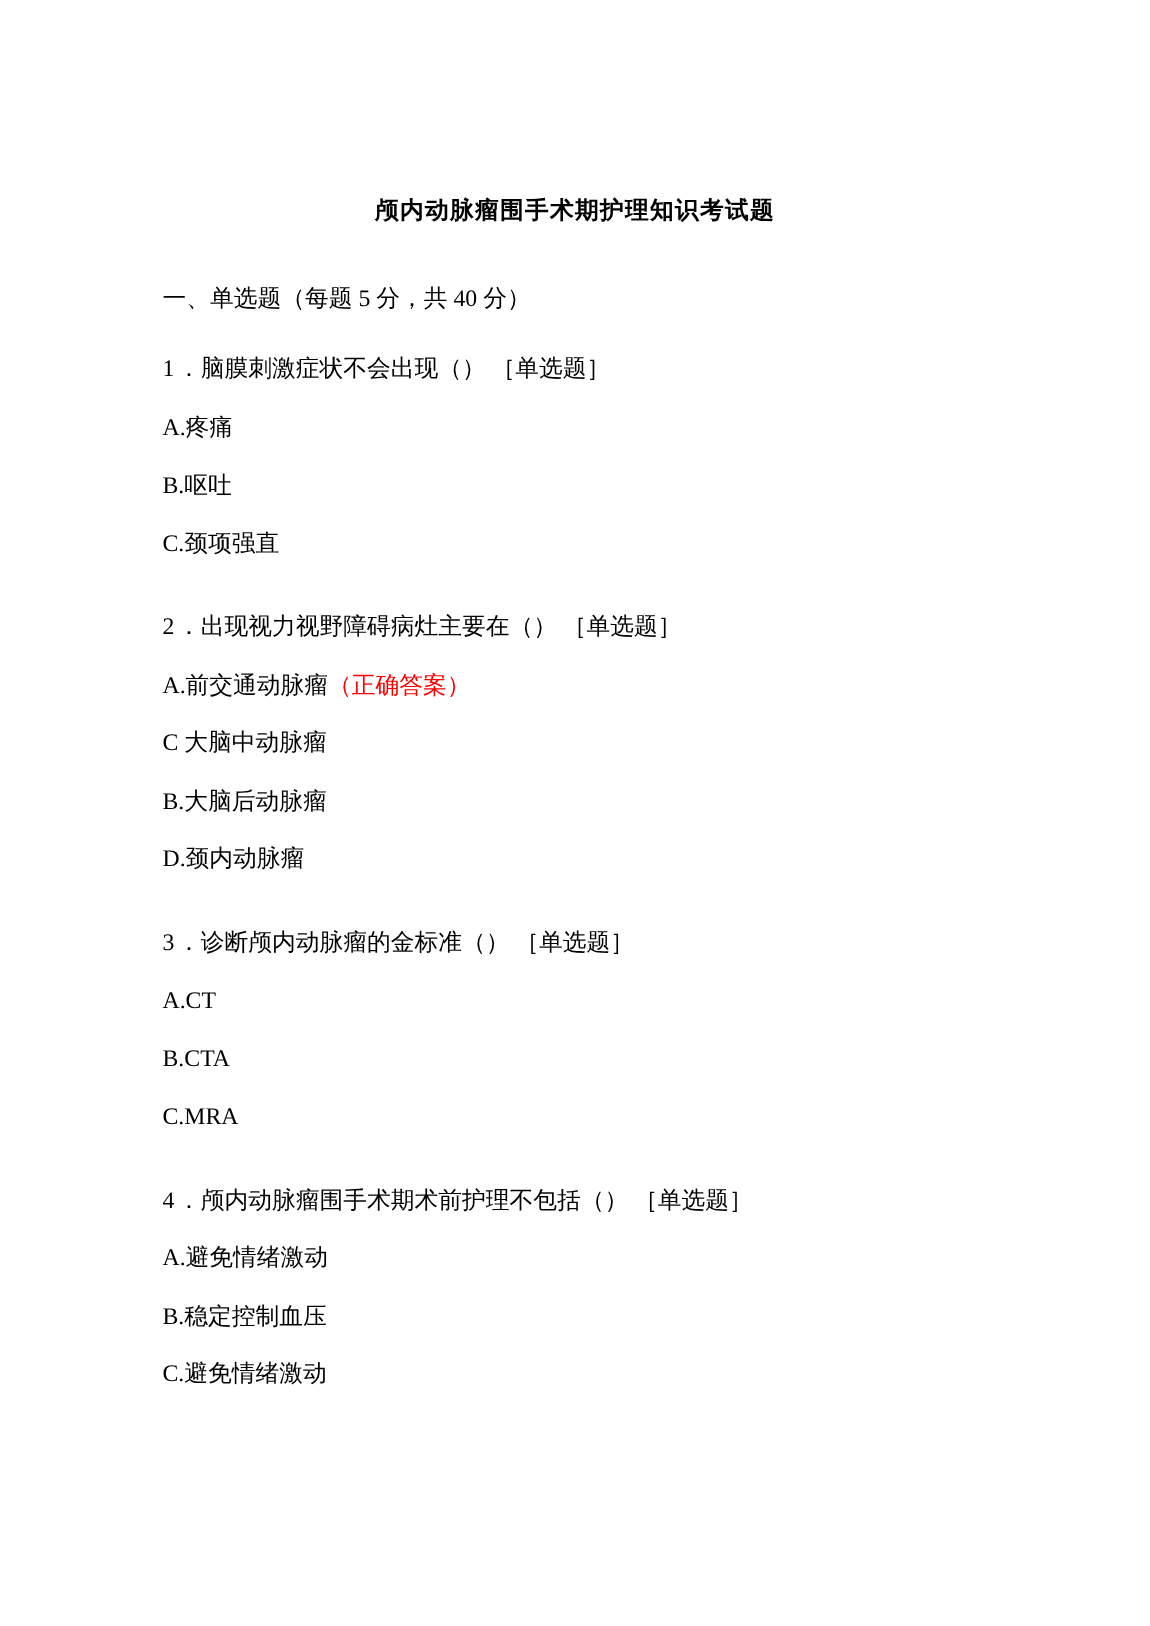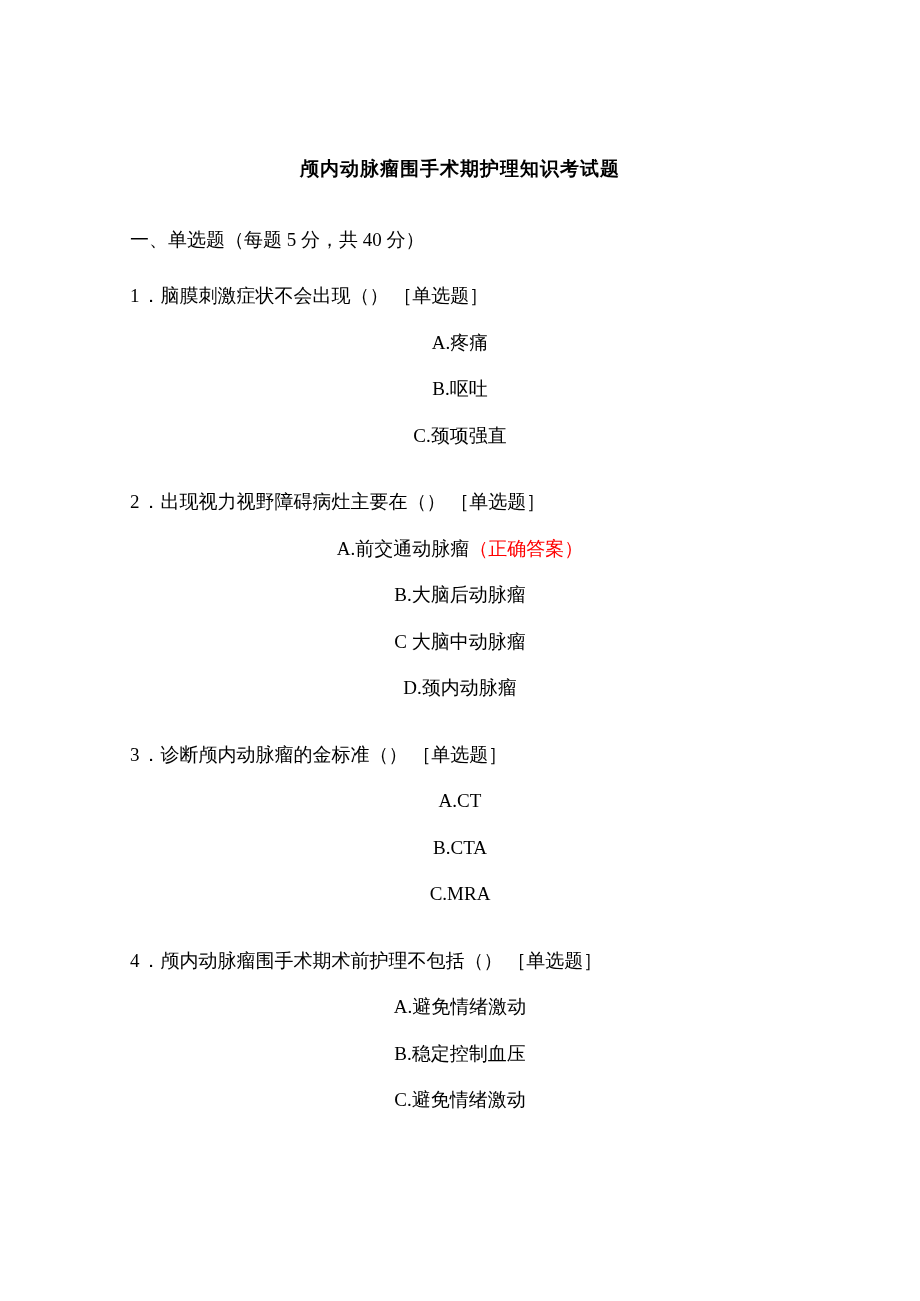--- a/index.html
+++ b/index.html
@@ -29,21 +29,20 @@
     }
     .question-text {
       margin-bottom: 18px;
     }
     .question-block {
       margin-bottom: 38px;
     }
     .option {
       margin-bottom: 18px;
       font-family: "Times New Roman", "SimSun", serif;
-      text-align: center;
     }
     .option-letter {
       font-family: "Times New Roman", serif;
     }
     .answer-label {
       color: #ff0000;
     }
     .num-format {
       letter-spacing: 2px;
     }
@@ -62,22 +61,22 @@
   <div class="option"><span class="option-letter">A.</span><span>疼痛</span></div>
   <div class="option"><span class="option-letter">B.</span><span>呕吐</span></div>
   <div class="option"><span class="option-letter">C.</span><span>颈项强直</span></div>
 </div>
 
 <div class="question-block">
   <div class="question-text">
     <span class="num-format">2</span><span>．出现视力视野障碍病灶主要在（） ［单选题］</span>
   </div>
   <div class="option"><span class="option-letter">A.</span><span>前交通动脉瘤</span><span class="answer-label">（正确答案）</span></div>
+  <div class="option"><span class="option-letter">C</span><span> 大脑中动脉瘤</span></div>
   <div class="option"><span class="option-letter">B.</span><span>大脑后动脉瘤</span></div>
-  <div class="option"><span class="option-letter">C</span><span> 大脑中动脉瘤</span></div>
   <div class="option"><span class="option-letter">D.</span><span>颈内动脉瘤</span></div>
 </div>
 
 <div class="question-block">
   <div class="question-text">
     <span class="num-format">3</span><span>．诊断颅内动脉瘤的金标准（） ［单选题］</span>
   </div>
   <div class="option"><span class="option-letter">A.</span><span>CT</span></div>
   <div class="option"><span class="option-letter">B.</span><span>CTA</span></div>
   <div class="option"><span class="option-letter">C.</span><span>MRA</span></div>

